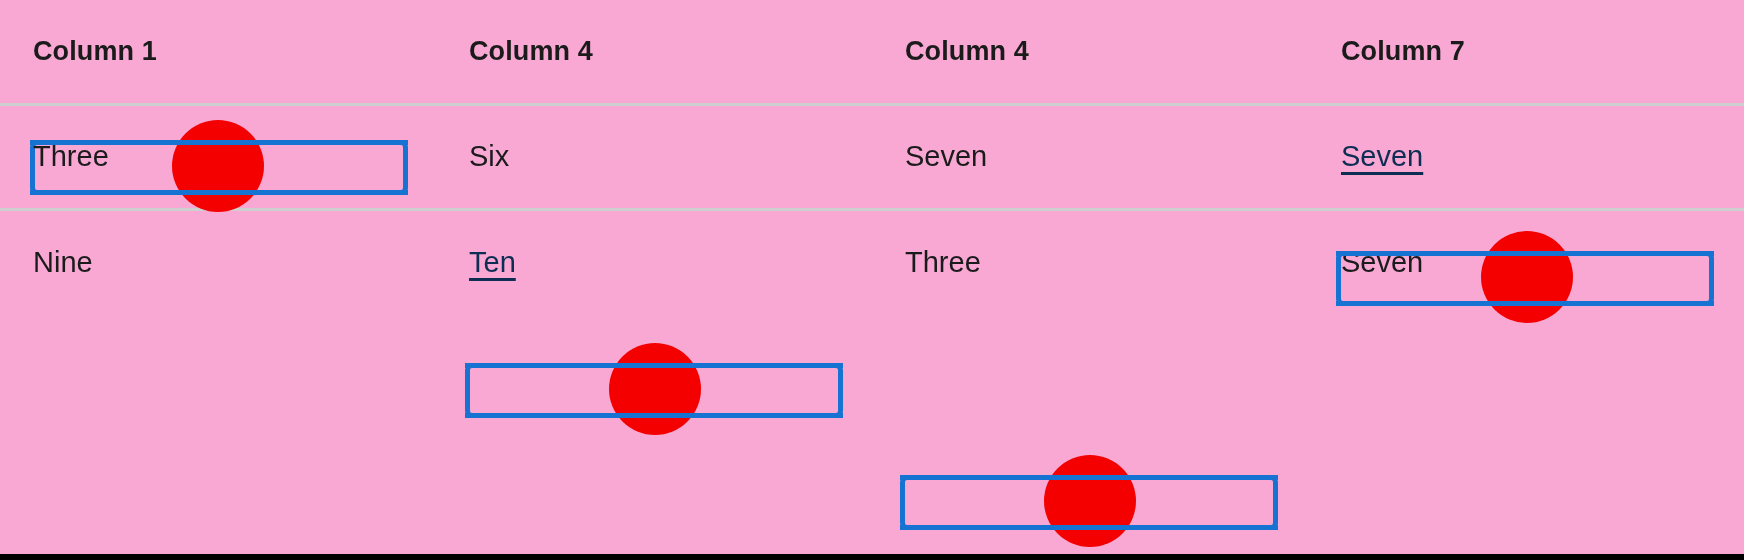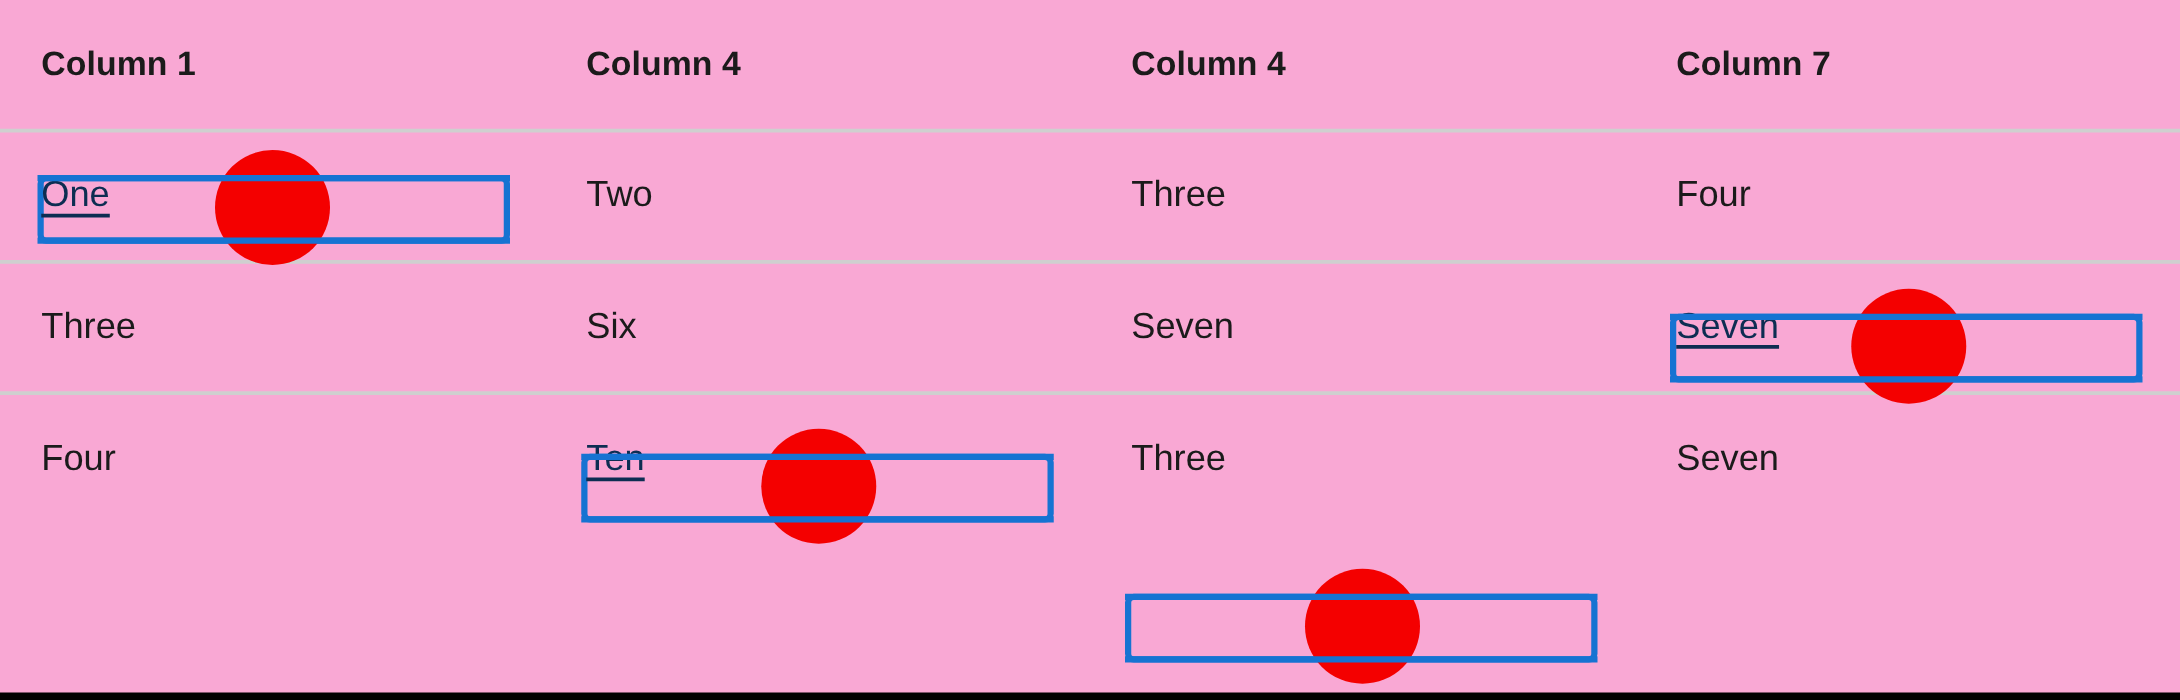--- a/index.html
+++ b/index.html
@@ -127,57 +127,41 @@
     <thead>
       <tr class="header-row">
         <th class="header-cell">Column 1</th>
         <th class="header-cell">Column 4</th>
         <th class="header-cell">Column 4</th>
         <th class="header-cell">Column 7</th>
       </tr>
     </thead>
     <tbody>
 
-      <tr class="body-row">
-        <td class="body-cell">
-          <span class="cell-inner">
-            <span class="cell-link">One</span>
-          </span>
-        </td>
-        <td class="body-cell">
-          <span class="cell-text">Two</span>
-        </td>
-        <td class="body-cell">
-          <span class="cell-text">Three</span>
-        </td>
-        <td class="body-cell">
-          <span class="cell-text">Four</span>
-        </td>
-      </tr>
 
       <tr class="body-row">
         <td class="body-cell">
           <span class="cell-text">Three</span>
         </td>
         <td class="body-cell">
           <span class="cell-text">Six</span>
         </td>
         <td class="body-cell">
           <span class="cell-text">Seven</span>
         </td>
         <td class="body-cell">
           <span class="cell-inner">
             <span class="cell-link">Seven</span>
           </span>
         </td>
       </tr>
 
       <tr class="body-row">
         <td class="body-cell">
-          <span class="cell-text">Four</span>
+          <span class="cell-text">Nine</span>
         </td>
         <td class="body-cell">
           <span class="cell-inner">
             <span class="cell-link">Ten</span>
           </span>
         </td>
         <td class="body-cell">
           <span class="cell-text">Three</span>
         </td>
         <td class="body-cell">

